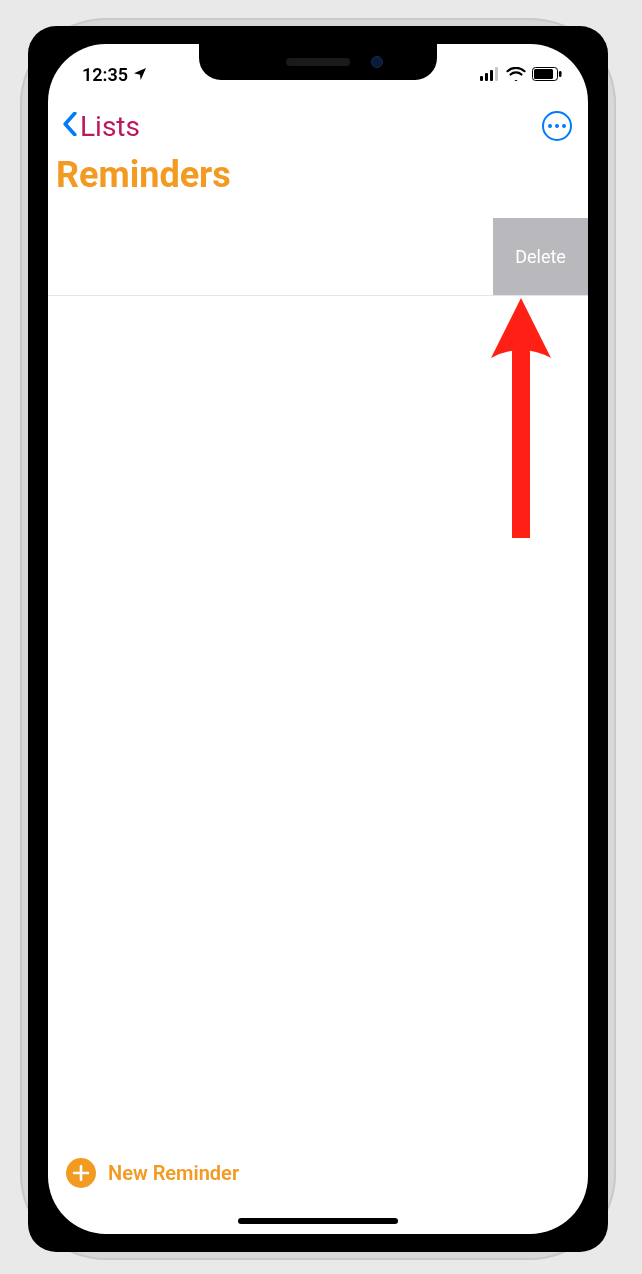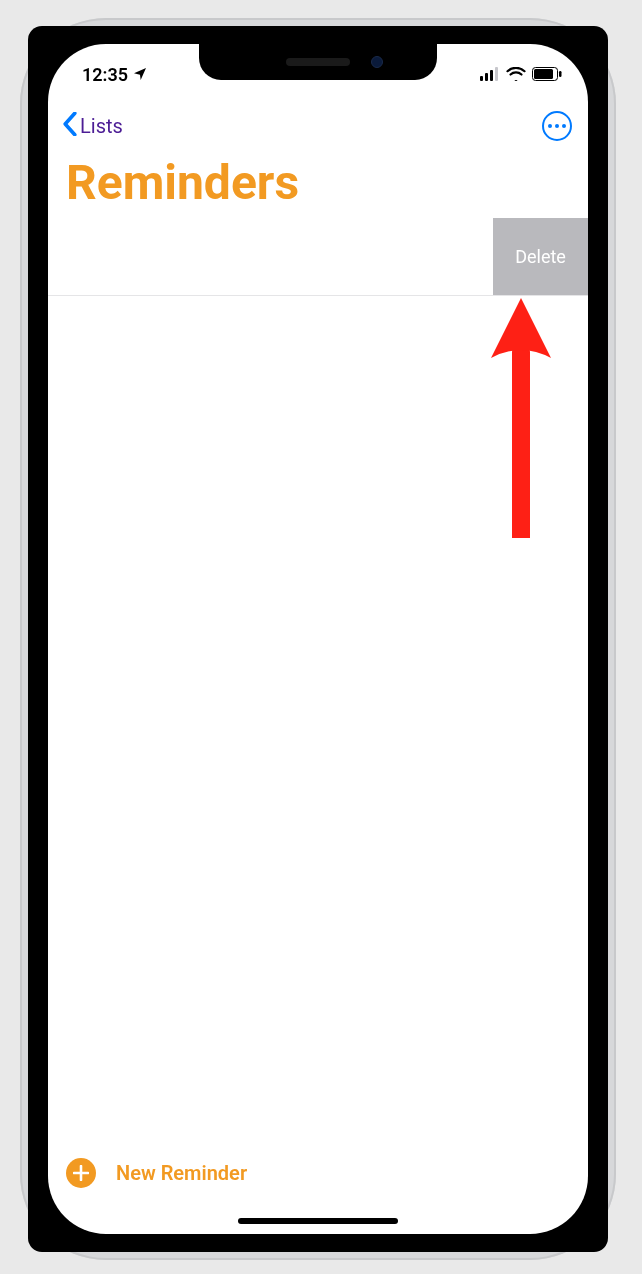--- a/index.html
+++ b/index.html
@@ -20,21 +20,21 @@
     width: 596px;
     height: 1242px;
     background: #d7d8da;
     border-radius: 86px;
     box-shadow: inset 0 0 0 2px #c8c9cb;
   }
   .phone-inner {
     position: absolute;
     left: 8px; right: 8px; top: 8px; bottom: 8px;
     background: #000;
-    border-radius: 14px;
+    border-radius: 28px;
     overflow: hidden;
   }
   
   .side-btn { position:absolute; background:#c6c7c9; border-radius:4px; }
   .side-left-1 { left:9px; top:178px; width:8px; height:36px; }
   .side-left-2 { left:9px; top:244px; width:8px; height:72px; }
   .side-left-3 { left:9px; top:334px; width:8px; height:72px; }
   .side-right-1 { right:9px; top:266px; width:8px; height:110px; }
 
   
@@ -88,35 +88,35 @@
 
   
   .nav-bar {
     position:absolute; top:58px; left:0; right:0;
     height:48px;
     display:flex; align-items:center; justify-content:space-between;
     padding: 0 16px 0 8px;
   }
   .back-button {
     display:flex; align-items:center; gap:2px;
-    color:#4c1d95; font-size:20px; cursor:pointer;
+    color:#be185d; font-size:28px; cursor:pointer;
     padding:4px 6px;
   }
   .back-button svg { width:16px; height:24px; }
   .more-button {
     width:30px; height:30px; border:2px solid #007aff; border-radius:50%;
     display:flex; align-items:center; justify-content:center; cursor:pointer;
   }
   .more-button .dots { display:flex; gap:3px; }
   .more-button .dot { width:4px; height:4px; background:#007aff; border-radius:50%; }
 
   
   .page-title {
-    position:absolute; top:110px; left:18px;
-    font-size:48px; font-weight:700; color:#f29a22;
+    position:absolute; top:110px; left:8px;
+    font-size:36px; font-weight:700; color:#f29a22;
   }
 
   
   .list {
     position:absolute; top:174px; left:0; right:0;
   }
   .reminder-row {
     position:relative;
     height:78px;
     border-bottom:1px solid #e5e5e7;
@@ -150,21 +150,21 @@
     top: 254px;
     pointer-events:none;
     z-index:60;
   }
   .arrow-annotation svg { width:80px; height:240px; display:block; }
 
   
   .new-reminder {
     position:absolute;
     left:18px; bottom:46px;
-    display:flex; align-items:center; gap:20px;
+    display:flex; align-items:center; gap:12px;
     color:#f29a22; font-size:20px; font-weight:600; cursor:pointer;
   }
   .plus-circle {
     width:30px; height:30px; border-radius:50%; background:#f29a22;
     display:flex; align-items:center; justify-content:center;
     color:#fff; font-size:24px; line-height:1;
   }
 
   
   .home-indicator {

